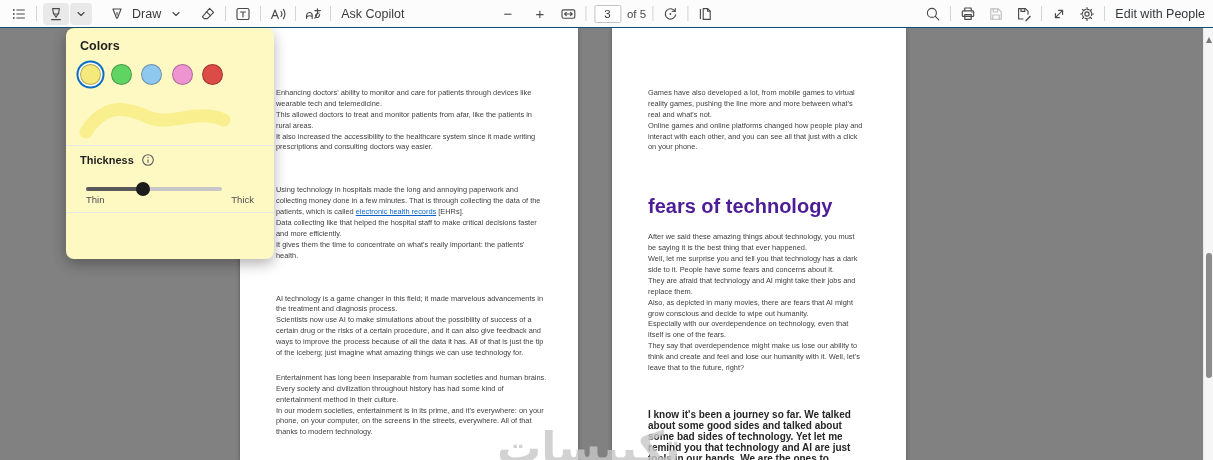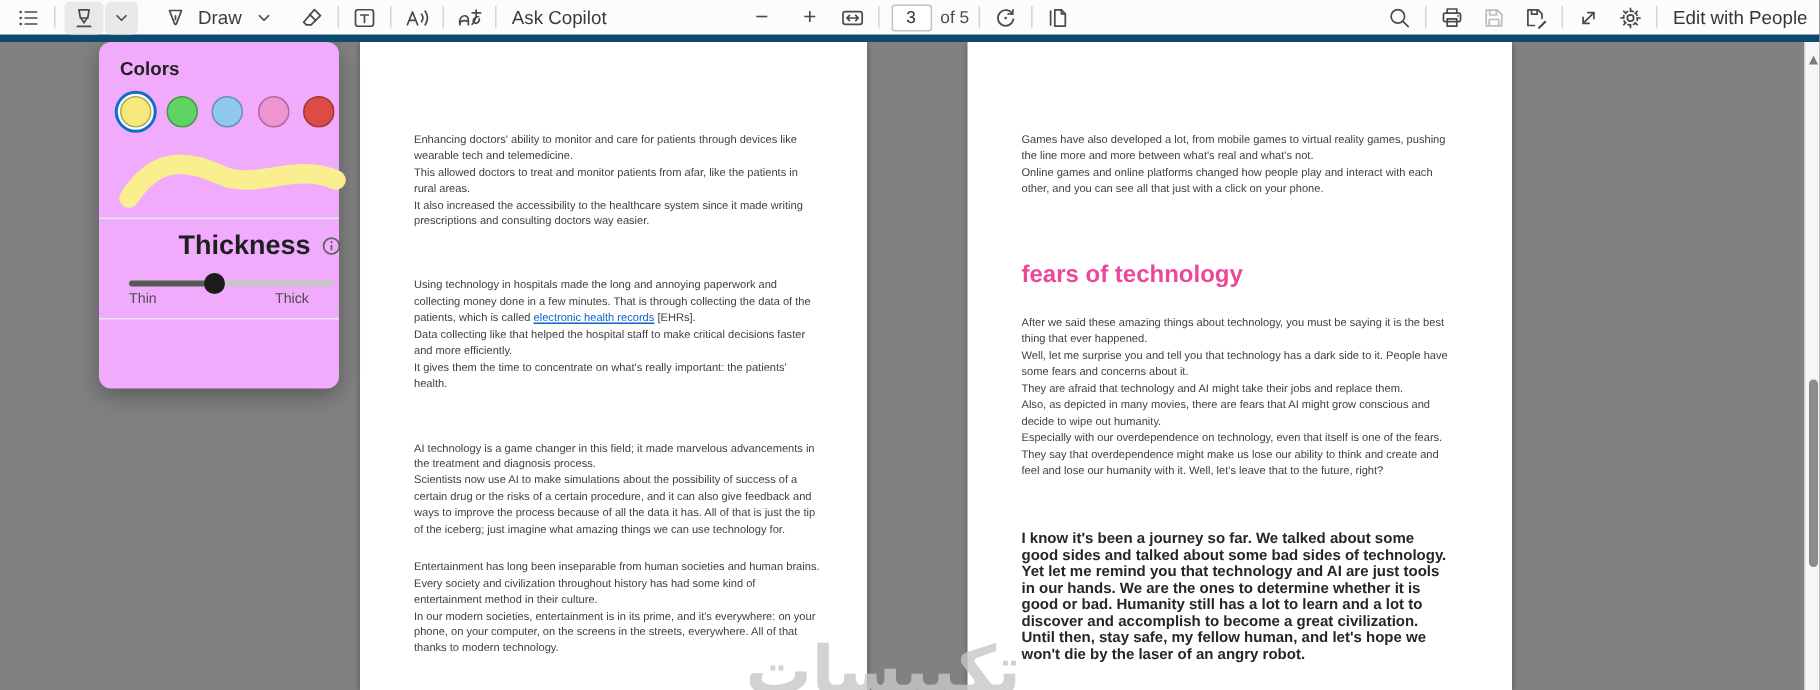--- a/index.html
+++ b/index.html
@@ -1,61 +1,61 @@
 <!DOCTYPE html>
 <html><head>
 <meta charset="utf-8">
 <style>
   * { margin:0; padding:0; box-sizing:border-box; }
   html,body { width:1213px; height:460px; overflow:hidden; font-family:"Liberation Sans", sans-serif; background:#818181; }
 
   
-  .toolbar { position:relative; height:28px; background:#fcfcfc; border-bottom:5px solid #0c4a6e; display:flex; align-items:center; z-index:20; }
+  .toolbar { position:relative; height:28px; background:#fcfcfc; border-bottom:1px solid #0c4a6e; display:flex; align-items:center; z-index:20; }
   .tb-left { display:flex; align-items:center; padding-left:8px; }
   .tb-center { position:absolute; left:50%; transform:translateX(-50%); display:flex; align-items:center; }
   .tb-right { margin-left:auto; display:flex; align-items:center; padding-right:8px; }
   .tb-btn { height:22px; min-width:22px; display:flex; align-items:center; justify-content:center; border-radius:4px; color:#4a4a4a; cursor:pointer; }
   .tb-btn svg { display:block; stroke:#4a4a4a; fill:none; stroke-width:1.15; stroke-linecap:round; stroke-linejoin:round; }
   .tb-btn.active { background:#e9e9e9; }
   .tb-divider { width:1px; height:15px; background:#d4d4d4; margin:0 6px; }
   .tb-label { font-size:12.5px; color:#3b3b3b; white-space:nowrap; }
   .split { display:flex; gap:1px; }
   .mathsign { font-size:15px; color:#4a4a4a; line-height:1; }
   .page-input { width:27px; height:18px; background:#fff; border:1px solid #c2c2c2; border-radius:2px; font-size:11.5px; color:#333; display:flex; align-items:center; justify-content:center; margin:0 6px 0 2px; }
   .of-label { font-size:11.5px; color:#4a4a4a; white-space:nowrap; }
   .disabled svg { stroke:#bdbdbd; }
   .gap6 { margin-left:6px; } .gap10 { margin-left:10px; } .gap14 { margin-left:14px; }
 
   
   .viewer { position:absolute; top:28px; left:0; right:0; bottom:0; background:#818181; }
   .page { position:absolute; top:0; height:432px; background:#fff; box-shadow:0 1px 4px rgba(0,0,0,.35); }
   .page-left { left:240px; width:338px; }
-  .page-right { left:645px; width:363px; }
+  .page-right { left:612px; width:294px; }
   .doc { white-space:pre-line; font-size:7.4px; line-height:10.9px; color:#3e3e3e; }
   .page-left .doc-wrap { padding:49px 30px 0 36px; }
   .page-right .doc-wrap { padding:49px 42px 0 36px; }
   .doc p { margin:0; }
   .doc p + p { margin-top:21px; }
   .h2 { font-size:9.5px; font-weight:bold; color:#1d1d1d; margin-top:34px !important; line-height:13px; white-space:normal; }
-  .h1 { font-size:16px; font-weight:bold; color:#ec4899; margin-top:32px !important; line-height:20px; white-space:normal; }
+  .h1 { font-size:20px; font-weight:bold; color:#4c1d95; margin-top:32px !important; line-height:20px; white-space:normal; }
   .after-h2 { margin-top:3px !important; }
   .after-h1 { margin-top:5px !important; }
   .bold-para { font-weight:bold; color:#262626; font-size:10px; line-height:11px; margin-top:24px !important; }
   .doc a { color:#0a63c9; text-decoration:underline; }
   .watermark { position:absolute; left:497px; top:394px; font-family:"DejaVu Sans", sans-serif; font-size:44px; font-weight:bold; color:#c7c7c7; opacity:.8; z-index:5; direction:rtl; letter-spacing:1px; }
 
   
-  .hl-panel { position:absolute; left:66px; top:0; width:160px; height:231px; background:#f0abfc; border-radius:8px; box-shadow:0 5px 14px rgba(0,0,0,.3); z-index:10; }
+  .hl-panel { position:absolute; left:66px; top:0; width:208px; height:231px; background:#fef9c3; border-radius:8px; box-shadow:0 5px 14px rgba(0,0,0,.3); z-index:10; }
   .hp-title { position:absolute; left:14px; top:11px; font-size:12.5px; font-weight:600; color:#1f1f1f; }
   .swatch-row { position:absolute; left:14px; top:36px; display:flex; gap:9.5px; align-items:center; }
   .swatch { width:21px; height:21px; border-radius:50%; border:1px solid rgba(0,0,0,.28); cursor:pointer; }
   .swatch.sel { box-shadow:0 0 0 1.5px #fff, 0 0 0 3.5px currentColor; }
   .wave { position:absolute; left:6px; top:64px; }
   .hp-div { position:absolute; left:0; right:0; height:1px; background:#e7e7e7; }
-  .hp-thick-label { position:absolute; left:14px; top:125px; display:flex; align-items:center; gap:7px; font-size:18px; font-weight:600; color:#1f1f1f;margin-left:39px; }
+  .hp-thick-label { position:absolute; left:14px; top:125px; display:flex; align-items:center; gap:7px; font-size:11px; font-weight:600; color:#1f1f1f; }
   .info-icon svg { display:block; stroke:#5c5c5c; fill:none; stroke-width:1.1; }
   .slider { position:absolute; left:20px; top:153px; width:136px; height:14px; cursor:pointer; }
   .slider-track { position:absolute; top:6px; left:0; right:0; height:3.5px; border-radius:2px; background:#c7c7c7; }
   .slider-fill { position:absolute; top:6px; left:0; height:3.5px; border-radius:2px; background:#595959; }
   .slider-knob { position:absolute; right:-7px; top:-5.5px; width:14px; height:14px; border-radius:50%; background:#1c1c1c; }
   .thin-label { position:absolute; left:20px; top:166px; font-size:9.5px; color:#4e4e4e; }
   .thick-label { position:absolute; right:20px; top:166px; font-size:9.5px; color:#4e4e4e; }
   .hp-toggle-row { position:absolute; left:14px; right:14px; top:198px; display:flex; align-items:center; justify-content:space-between; }
   .hp-toggle-label { font-size:11.5px; color:#242424; }
   .toggle { width:32px; height:16px; border:1px solid #616161; border-radius:9px; position:relative; cursor:pointer; background:#fff; }

